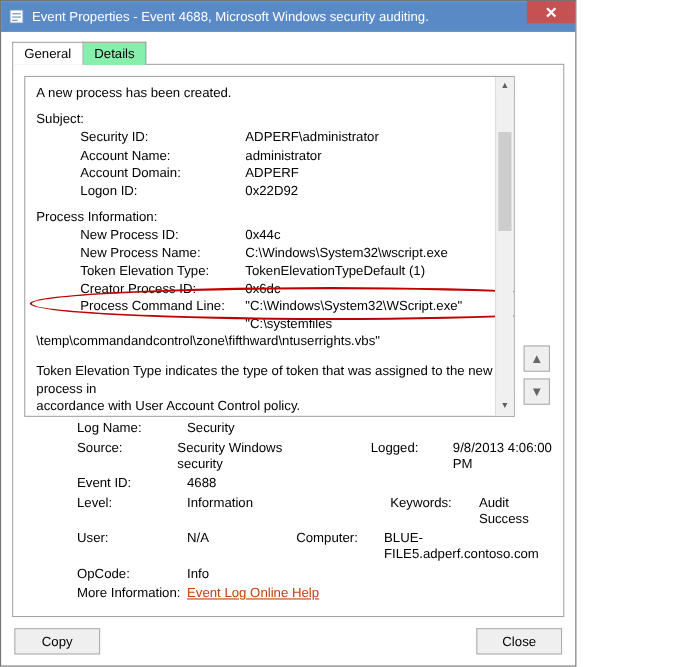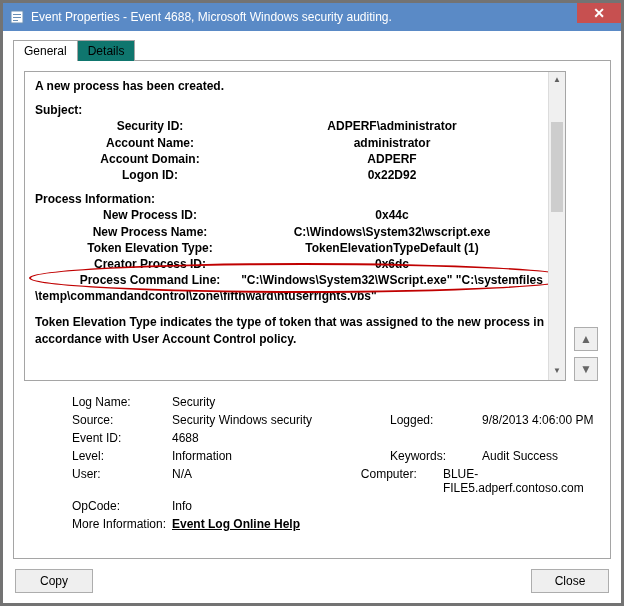--- a/index.html
+++ b/index.html
@@ -6,23 +6,23 @@
   body {
     margin: 0;
     font-family: "Segoe UI", Tahoma, sans-serif;
     font-size: 12px;
     background: #fff;
     width: 624px;
     height: 606px;
     overflow: hidden;
   }
   .window {
-    width: 624px;
+    width: 524px;
     height: 606px;
-    border: 3px solid #737373;
+    border: 1px solid #737373;
     background: #fff;
     position: relative;
   }
   .titlebar {
     height: 28px;
     background: #5a8ac6;
     color: #fff;
     display: flex;
     align-items: center;
     padding: 0 6px;
@@ -57,21 +57,21 @@
   .tabs {
     display: flex;
     position: relative;
     top: 1px;
   }
   .tab {
     border: 1px solid #a5a5a5;
     border-bottom: none;
     padding: 3px 10px;
     font-size: 12px;
-    background: #0f766e;
+    background: #86efac;
     cursor: pointer;
     margin-right: -1px;
   }
   .tab.active {
     background: #fff;
     position: relative;
     z-index: 2;
   }
   .tab-body {
     border: 1px solid #a5a5a5;
@@ -79,34 +79,33 @@
     padding: 10px 10px 10px 10px;
     background: #fff;
     display: flex;
     flex-direction: column;
     min-height: 0;
   }
   .top-section {
     display: flex;
     gap: 8px;
     min-height: 0;
-    font-weight: bold;
   }
   .scroll-area {
     border: 1px solid #a5a5a5;
     flex: 1;
     padding: 6px 6px 6px 10px;
     font-size: 12px;
     line-height: 1.35;
     position: relative;
     height: 310px;
     overflow: hidden;
   }
   .scroll-content { position: relative; }
-  .field-row { display: flex; text-align: center; }
+  .field-row { display: flex; }
   .field-label { width: 150px; }
   .field-value { flex: 1; }
   .indent { margin-left: 40px; }
   .ellipse {
     position: absolute;
     border: 2px solid #c00000;
     border-radius: 50% / 50%;
     width: 548px;
     height: 30px;
     left: 4px;
@@ -157,21 +156,21 @@
   .meta {
     margin-top: 14px;
     font-size: 12px;
   }
   .meta-row { display: flex; margin-bottom: 4px; }
   .meta-cell { display: flex; margin-left: 48px; }
   .meta-cell.left { width: 270px; }
   .meta-label { width: 100px; }
   .meta-label2 { width: 92px; }
   .meta-value { }
-  a.link { color: #000000; text-decoration: underline; cursor: pointer; font-weight: bold; }
+  a.link { color: #c2410c; text-decoration: underline; cursor: pointer; }
   .button-bar {
     display: flex;
     justify-content: space-between;
     margin-top: 10px;
     padding: 0 2px;
   }
   .btn {
     min-width: 78px;
     height: 24px;
     border: 1px solid #adadad;

